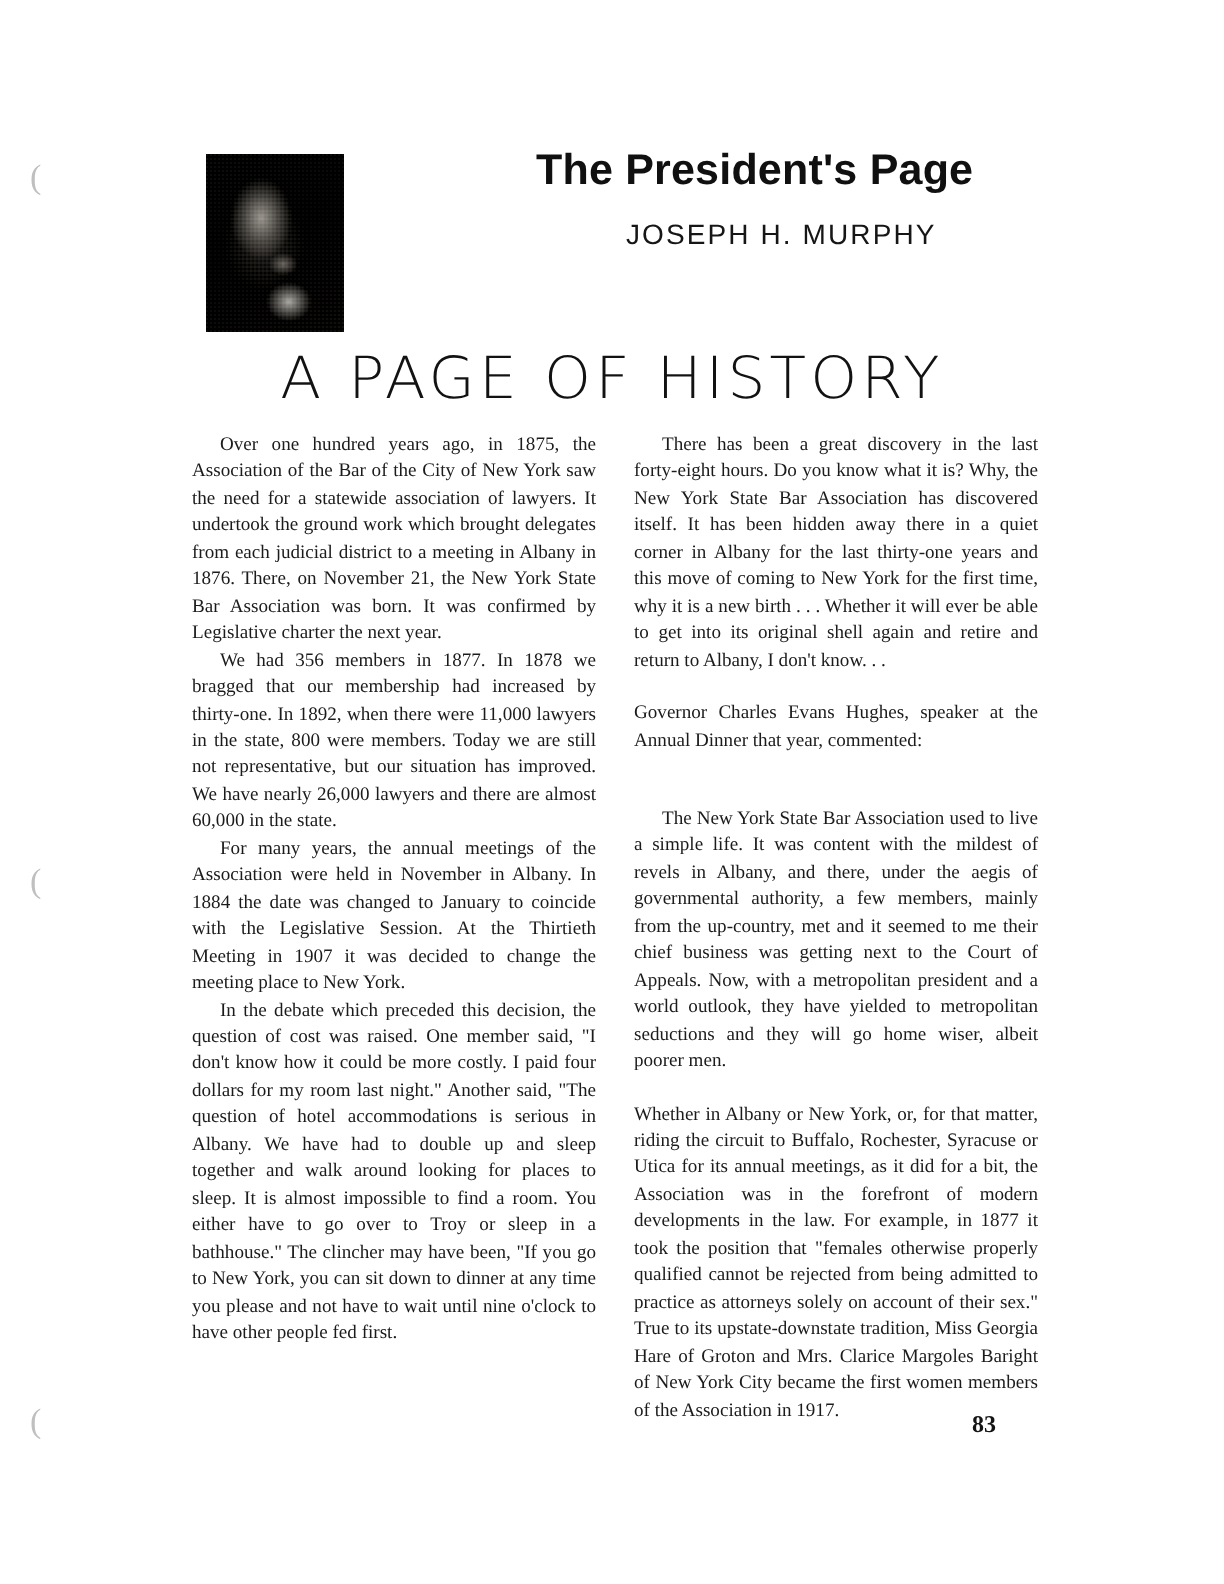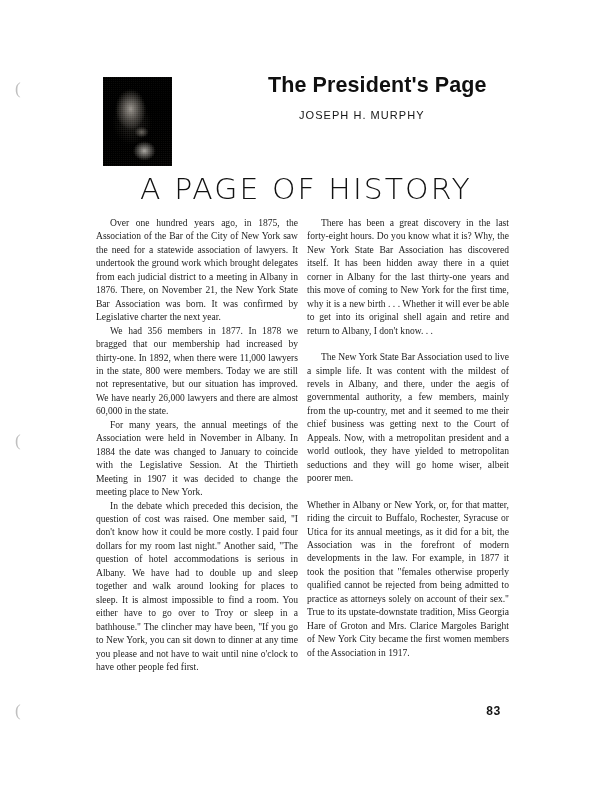--- a/index.html
+++ b/index.html
@@ -64,25 +64,25 @@
     width: 230px;
     font-family: "Liberation Sans", "DejaVu Sans", sans-serif;
     font-weight: bold;
     font-size: 21.5px;
     letter-spacing: 0.1px;
     color: #101010;
     white-space: nowrap;
   }
   .masthead-byline {
     position: absolute;
-    left: 299px;
+    left: 313px;
     top: 109px;
     width: 200px;
     font-family: "Liberation Sans", "DejaVu Sans", sans-serif;
-    font-size: 11px;
+    font-size: 14px;
     font-weight: normal;
     letter-spacing: 1.05px;
     color: #161616;
     white-space: nowrap;
   }
 
   
   .article-title {
     position: absolute;
     left: 0;
@@ -98,51 +98,51 @@
     transform: scaleX(1.03);
   }
 
   
   .columns {
     position: absolute;
     left: 96px;
     top: 216px;
     width: 420px;
     display: flex;
-    gap: 9px;
+    gap: 19px;
   }
   .col {
     width: 202px;
     flex: 0 0 202px;
   }
   .col p {
     margin: 0;
     font-size: 9.55px;
     line-height: 13.45px;
     text-align: justify;
     text-indent: 14px;
     color: #1b1b1b;
     -webkit-hyphens: none;
     hyphens: none;
   }
   .col p.quote-block {
     text-indent: 14px;
-    margin-top: 13px;
+    margin-top: 26px;
   }
   .col p.attribution {
     text-indent: 0;
     margin-top: 13px;
   }
 
   
   .folio {
     position: absolute;
     left: 486px;
     top: 705px;
-    font-family: Liberation Mono, monospace;
+    font-family: Liberation Serif, serif;
     font-size: 12px;
     font-weight: bold;
     color: #141414;
   }
 </style>
 </head>
 <body>
 
 <div class="page">
 
@@ -161,20 +161,21 @@
 
     <div class="col">
       <p>Over one hundred years ago, in 1875, the Association of the Bar of the City of New York saw the need for a statewide association of lawyers. It undertook the ground work which brought delegates from each judicial district to a meeting in Albany in 1876. There, on November 21, the New York State Bar Association was born. It was confirmed by Legislative charter the next year.</p>
       <p>We had 356 members in 1877. In 1878 we bragged that our membership had increased by thirty-one. In 1892, when there were 11,000 lawyers in the state, 800 were members. Today we are still not representative, but our situation has improved. We have nearly 26,000 lawyers and there are almost 60,000 in the state.</p>
       <p>For many years, the annual meetings of the Association were held in November in Albany. In 1884 the date was changed to January to coincide with the Legislative Session. At the Thirtieth Meeting in 1907 it was decided to change the meeting place to New York.</p>
       <p>In the debate which preceded this decision, the question of cost was raised. One member said, "I don't know how it could be more costly. I paid four dollars for my room last night." Another said, "The question of hotel accommodations is serious in Albany. We have had to double up and sleep together and walk around looking for places to sleep. It is almost impossible to find a room. You either have to go over to Troy or sleep in a bathhouse." The clincher may have been, "If you go to New York, you can sit down to dinner at any time you please and not have to wait until nine o'clock to have other people fed first.</p>
     </div>
 
     <div class="col">
       <p>There has been a great discovery in the last forty-eight hours. Do you know what it is? Why, the New York State Bar Association has discovered itself. It has been hidden away there in a quiet corner in Albany for the last thirty-one years and this move of coming to New York for the first time, why it is a new birth . . . Whether it will ever be able to get into its original shell again and retire and return to Albany, I don't know. . .</p>
+      <p class="attribution">Governor Charles Evans Hughes, speaker at the Annual Dinner that year, commented:</p>
       <p class="quote-block">The New York State Bar Association used to live a simple life. It was content with the mildest of revels in Albany, and there, under the aegis of governmental authority, a few members, mainly from the up-country, met and it seemed to me their chief business was getting next to the Court of Appeals. Now, with a metropolitan president and a world outlook, they have yielded to metropolitan seductions and they will go home wiser, albeit poorer men.</p>
       <p class="attribution">Whether in Albany or New York, or, for that matter, riding the circuit to Buffalo, Rochester, Syracuse or Utica for its annual meetings, as it did for a bit, the Association was in the forefront of modern developments in the law. For example, in 1877 it took the position that "females otherwise properly qualified cannot be rejected from being admitted to practice as attorneys solely on account of their sex." True to its upstate-downstate tradition, Miss Georgia Hare of Groton and Mrs. Clarice Margoles Baright of New York City became the first women members of the Association in 1917.</p>
     </div>
 
   </div>
 
   <div class="folio">83</div>
 
 </div>
 

